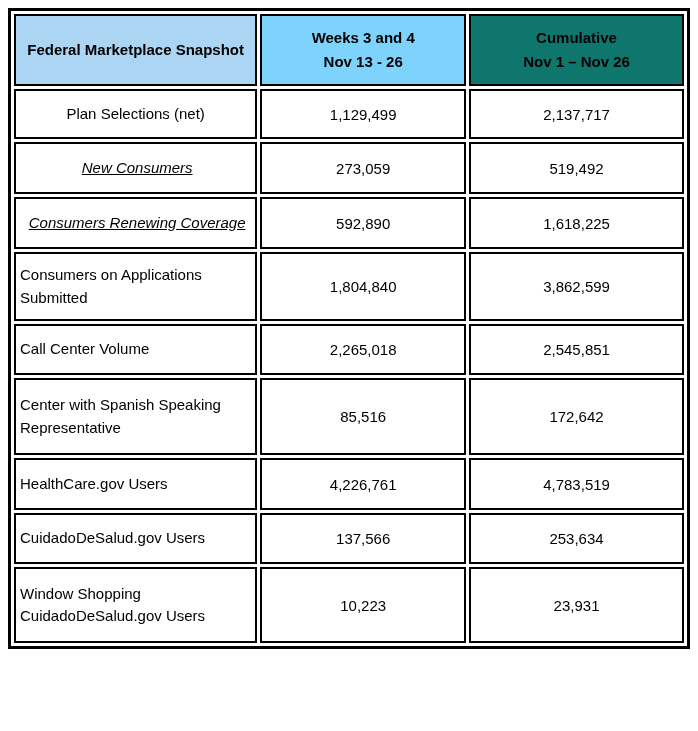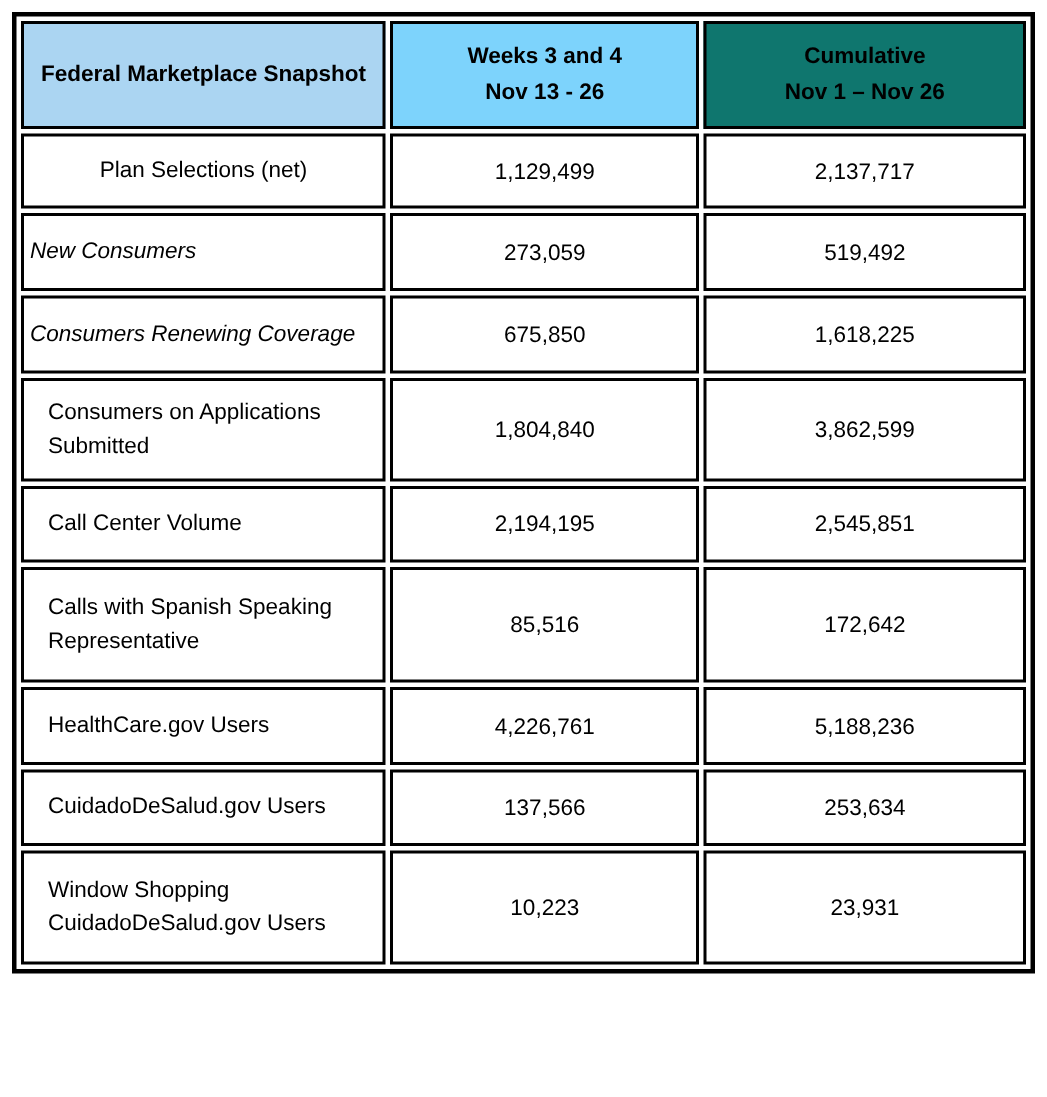--- a/index.html
+++ b/index.html
@@ -44,25 +44,26 @@
   }
   td.val {
     text-align: center;
     padding: 0 4px;
   }
   td.lbl {
     line-height: 1.5;
     padding: 0 4px;
   }
   td.lbl.center { text-align: center; }
-  td.lbl.left   { text-align: left; padding-left: 16px; padding-right: 6px; }
+  td.lbl.left   { text-align: left; padding-left: 4px; padding-right: 6px; }
   td.lbl.right-italic {
-    text-align: left;
+    text-align: center;
     font-style: italic;
     padding-right: 1px;
+    text-decoration: underline;
   }
   tr.rh46 td { height: 46px; margin-top: 47px; }
   tr.rh47 td { height: 47px; margin-top: 21px; }
   tr.rh48 td { height: 48px; }
   tr.rh65 td { height: 65px; }
   tr.rh67 td { height: 67px; }
   tr.rh72 td { height: 72px; }
   tr.rh73 td { height: 73px; }
 </style>
 </head>
@@ -96,42 +97,42 @@
         <td class="val">1,129,499</td>
         <td class="val">2,137,717</td>
       </tr>
       <tr class="rh48">
         <td class="lbl right-italic">New Consumers</td>
         <td class="val">273,059</td>
         <td class="val">519,492</td>
       </tr>
       <tr class="rh48">
         <td class="lbl right-italic">Consumers Renewing Coverage</td>
-        <td class="val">675,850</td>
+        <td class="val">592,890</td>
         <td class="val">1,618,225</td>
       </tr>
       <tr class="rh65">
         <td class="lbl left">Consumers on Applications Submitted</td>
         <td class="val">1,804,840</td>
         <td class="val">3,862,599</td>
       </tr>
       <tr class="rh47">
         <td class="lbl left">Call Center Volume</td>
-        <td class="val">2,194,195</td>
+        <td class="val">2,265,018</td>
         <td class="val">2,545,851</td>
       </tr>
       <tr class="rh73">
-        <td class="lbl left">Calls with Spanish Speaking Representative</td>
+        <td class="lbl left">Center with Spanish Speaking Representative</td>
         <td class="val">85,516</td>
         <td class="val">172,642</td>
       </tr>
       <tr class="rh48">
         <td class="lbl left">HealthCare.gov Users</td>
         <td class="val">4,226,761</td>
-        <td class="val">5,188,236</td>
+        <td class="val">4,783,519</td>
       </tr>
       <tr class="rh47">
         <td class="lbl left">CuidadoDeSalud.gov Users</td>
         <td class="val">137,566</td>
         <td class="val">253,634</td>
       </tr>
       <tr class="rh72">
         <td class="lbl left">Window Shopping CuidadoDeSalud.gov Users</td>
         <td class="val">10,223</td>
         <td class="val">23,931</td>

